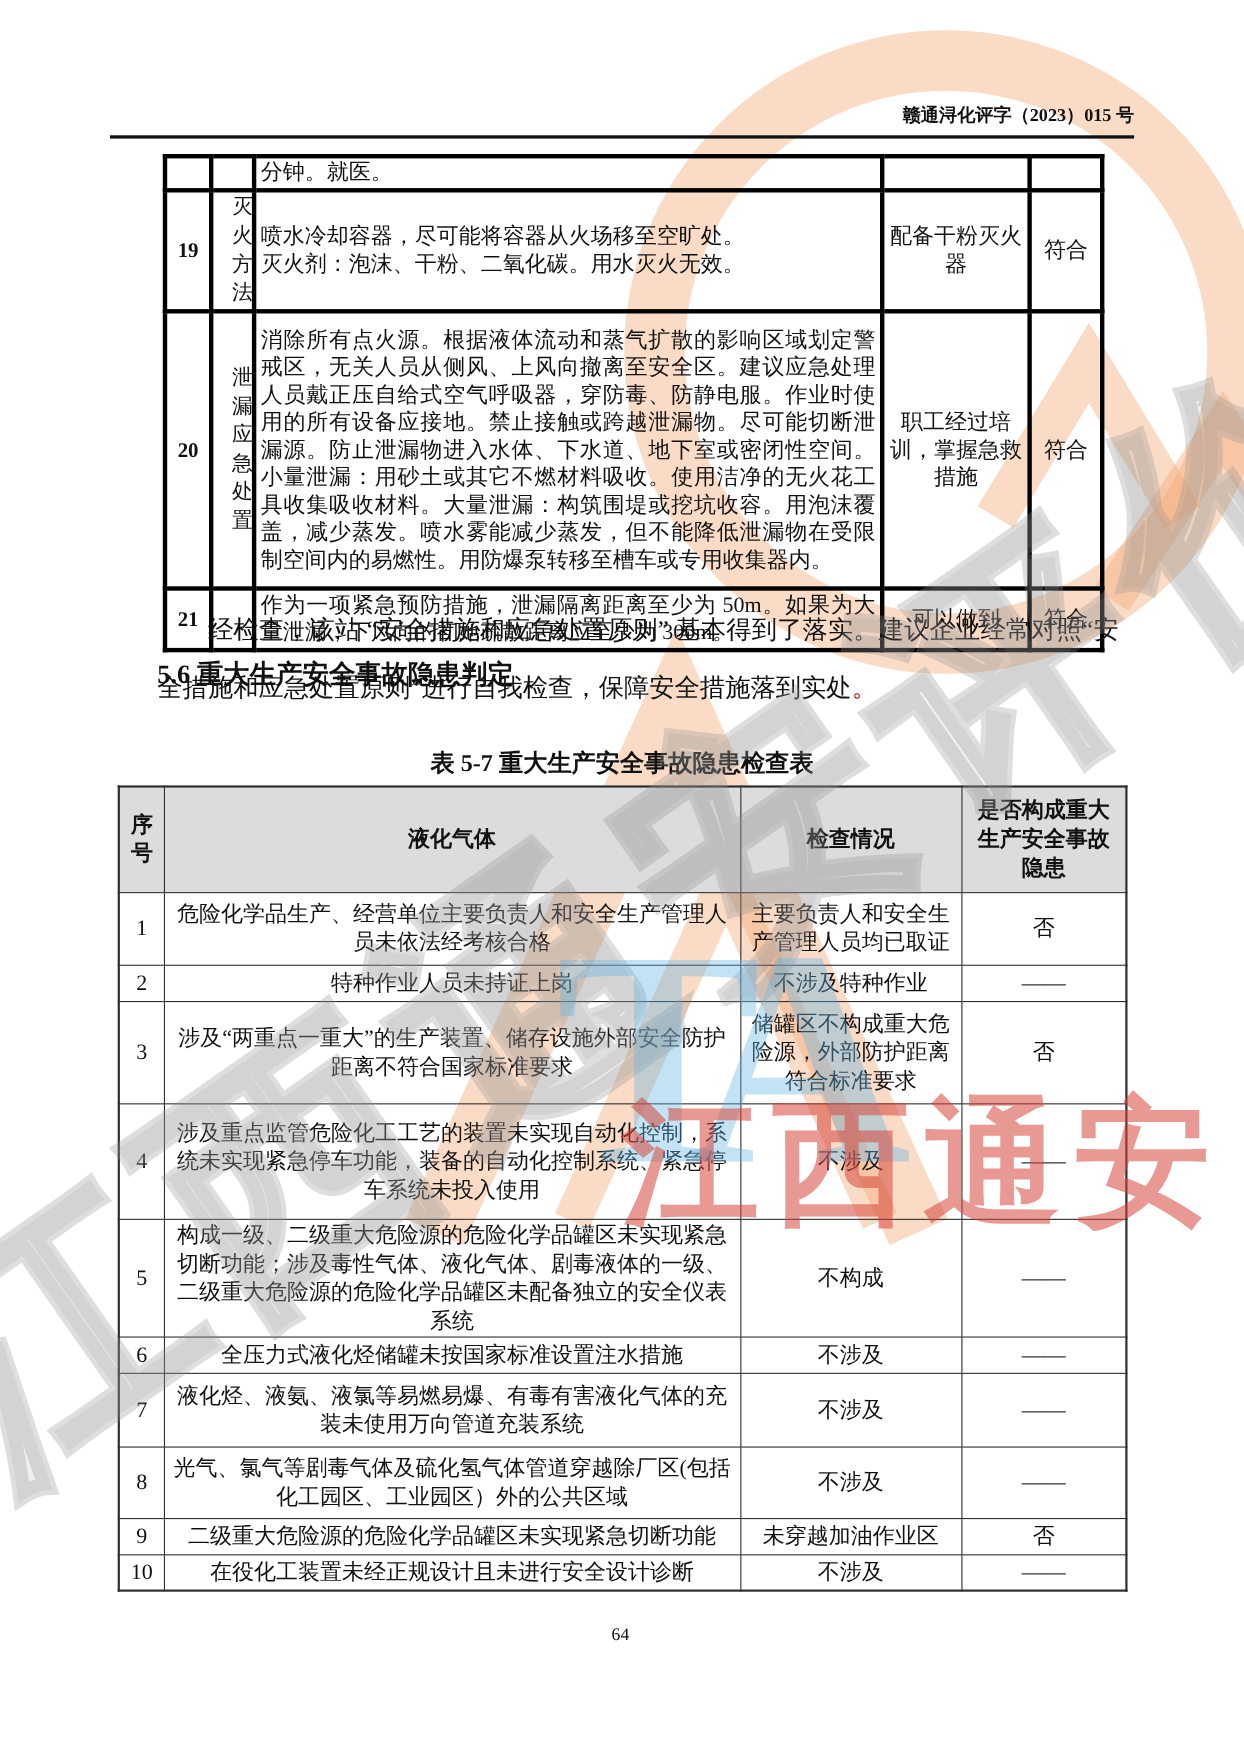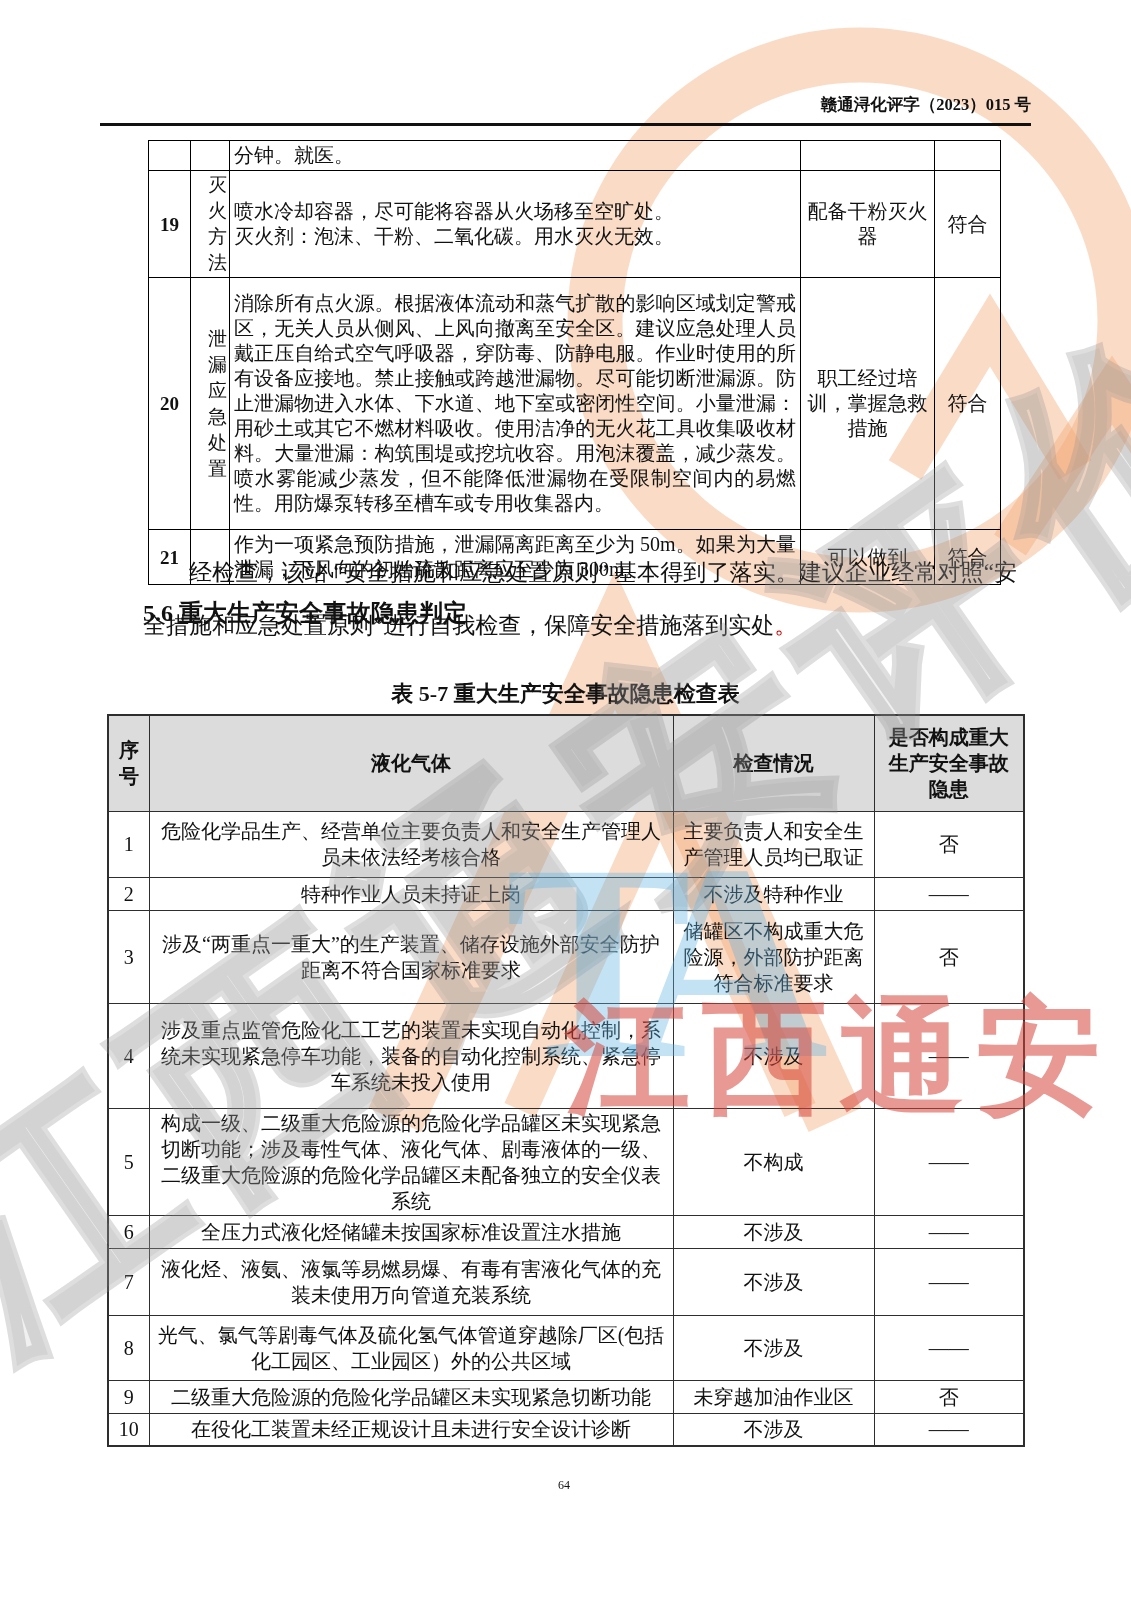--- a/index.html
+++ b/index.html
@@ -15,21 +15,21 @@
   .wm-red{left:565px;top:975px;z-index:3;font-size:125px;font-weight:bold;
           letter-spacing:12px;color:rgba(214,69,58,0.55);white-space:nowrap;}
   .wm-blue{left:505px;top:800px;z-index:2;font-size:280px;font-weight:bold;
            letter-spacing:-45px;color:rgba(96,178,226,0.38);white-space:nowrap;}
   
   .hdr-left{position:absolute;left:148px;top:94px;z-index:1;font-size:16.5px;}
   .hdr-right{position:absolute;right:100px;top:94px;z-index:1;font-size:16.5px;font-weight:bold;}
   .hdr-rule{position:absolute;left:100px;top:123px;width:931px;height:3px;background:#111;z-index:1;}
   
   .t1{position:absolute;left:148px;top:140px;z-index:1;border-collapse:collapse;table-layout:fixed;width:852px;}
-  .t1 td{border:1px solid #000000;font-size:20px;line-height:25px;vertical-align:middle;padding:1px 4px;}
+  .t1 td{border:4px solid #000000;font-size:20px;line-height:25px;vertical-align:middle;padding:1px 4px;}
   .t1 .no{text-align:center;font-weight:bold;font-size:19px;padding:1px 0;}
   .t1 .label{text-align:center;font-size:19px;line-height:26px;padding:1px 17px;word-break:break-all;border-radius:13px;}
   .t1 .content{text-align:justify;word-break:break-all;}
   .t1 .pre{white-space:pre-line;}
   .t1 .measure{text-align:center;word-break:break-all;}
   .t1 .result{text-align:center;}
   
   .para{position:absolute;left:143px;top:546px;z-index:1;width:874px;font-size:23px;line-height:53px;
         text-align:justify;text-indent:2em;}
   .para .red{color:#c40000;}
@@ -37,21 +37,21 @@
   .tbl-caption{position:absolute;left:100px;top:679px;z-index:1;width:931px;text-align:center;
                font-size:22px;font-weight:bold;}
   
   .t2{position:absolute;left:107px;top:714px;z-index:1;border-collapse:collapse;table-layout:fixed;
       width:916px;border:2px solid #2e2e2e;}
   .t2 td,.t2 th{border:1px solid #2e2e2e;font-size:20px;line-height:26px;vertical-align:middle;
       padding:1px 6px;word-break:break-all;}
   .t2 th{background:#dcdcdc;font-weight:bold;text-align:center;padding:1px 10px;}
   .t2 td{text-align:center;}
   
-  .page-num{position:absolute;left:0;top:1478px;z-index:1;width:1128px;text-align:center;font-size:12px;}
+  .page-num{position:absolute;left:0;top:1478px;z-index:1;width:1128px;text-align:center;font-size:16px;}
 </style>
 </head>
 <body>
 
 <div class="page">
 
   <svg class="wm wm-orange" width="1131" height="1600" viewBox="0 0 1131 1600">
     <g fill="none" stroke="#f2aa78" stroke-opacity="0.42">
       <circle cx="860" cy="320" r="265" stroke-width="55"></circle>
       <path d="M 395 1120 L 615 640 L 835 1120" stroke-width="58"></path>

